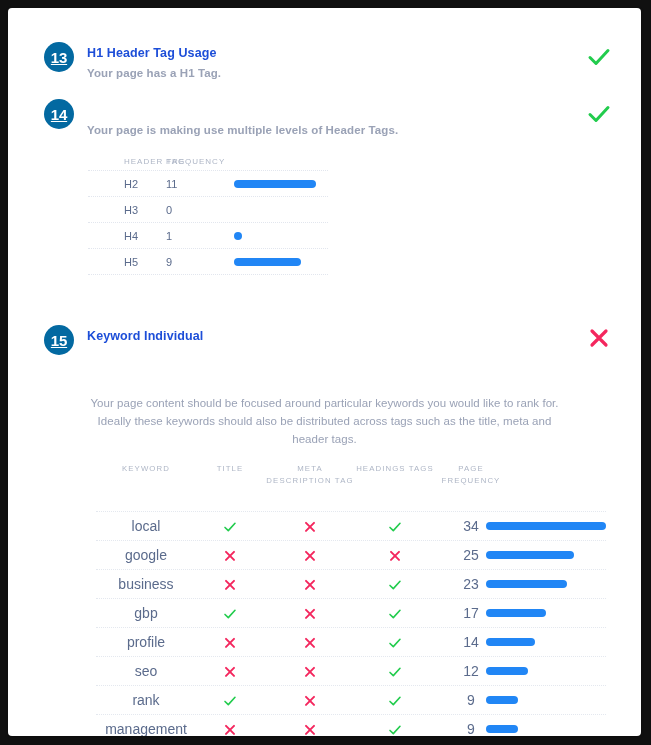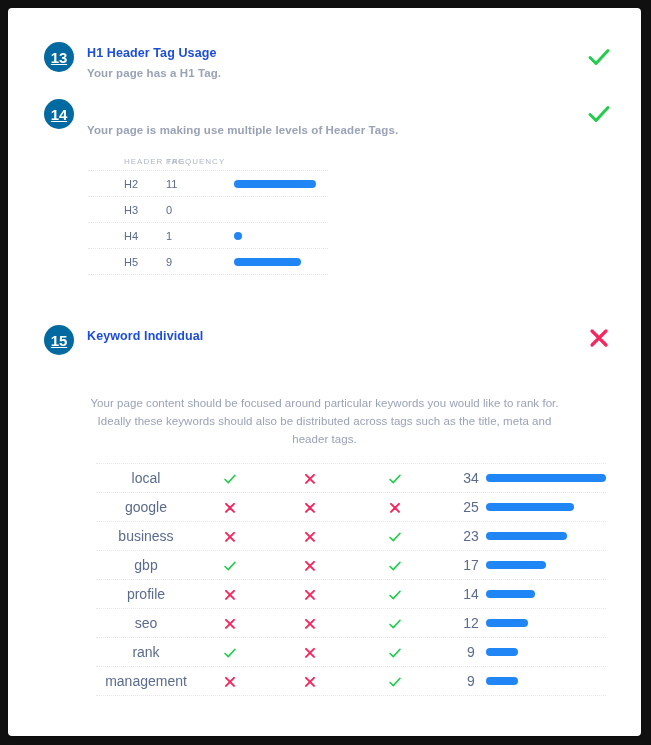--- a/index.html
+++ b/index.html
@@ -239,20 +239,27 @@
       <div class="sec-title" style="left:79px;top:11px;">Keyword Individual</div>
       <div class="sec-para" style="left:79px;top:76px;width:475px;text-align:center;">Your page content should be focused around particular keywords you would like to rank for. Ideally these keywords should also be distributed across tags such as the title, meta and header tags.</div>
       <div class="mark-bad" style="left:578px;top:7px;">
         <svg viewBox="0 0 26 26">
             <path d="M6 6 L20 20 M20 6 L6 20" fill="none" stroke="#f4275e" stroke-width="3.2" stroke-linecap="round"></path>
           </svg>
       </div>
 
 
       <div class="ktable" style="top:145px;">
+        <div class="khead">
+          <span class="kcell c-keyword">KEYWORD</span>
+          <span class="kcell c-title">TITLE</span>
+          <span class="kcell c-meta">META DESCRIPTION TAG</span>
+          <span class="kcell c-head">HEADINGS TAGS</span>
+          <span class="kcell c-freq">PAGE FREQUENCY</span>
+        </div>
         <div id="keywords-table-body">
             <div class="krow">
               <span class="kcell c-keyword">local</span>
               <span class="kcell c-title"><span class="tick"><svg viewBox="0 0 14 14">
                     <path d="M2 7.6 L5.3 10.8 L12 3.4" fill="none" stroke="#22cc4d" stroke-width="1.6" stroke-linecap="round" stroke-linejoin="round"></path>
                   </svg></span></span>
               <span class="kcell c-meta"><span class="cross"><svg viewBox="0 0 14 14">
                     <path d="M3 3 L11 11 M11 3 L3 11" fill="none" stroke="#f4275e" stroke-width="2" stroke-linecap="round"></path>
                   </svg></span></span>
               <span class="kcell c-head"><span class="tick"><svg viewBox="0 0 14 14">

